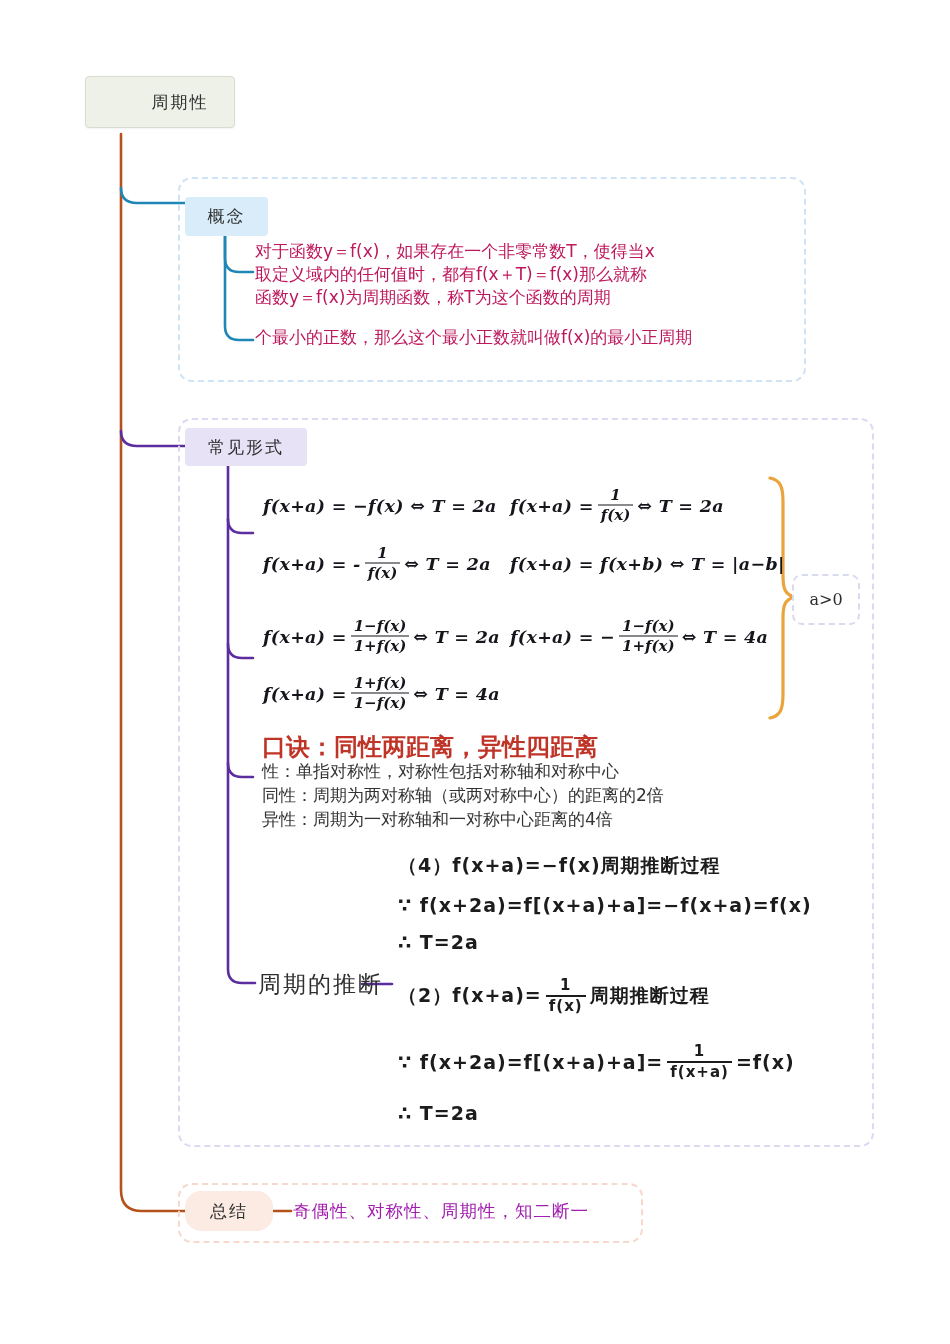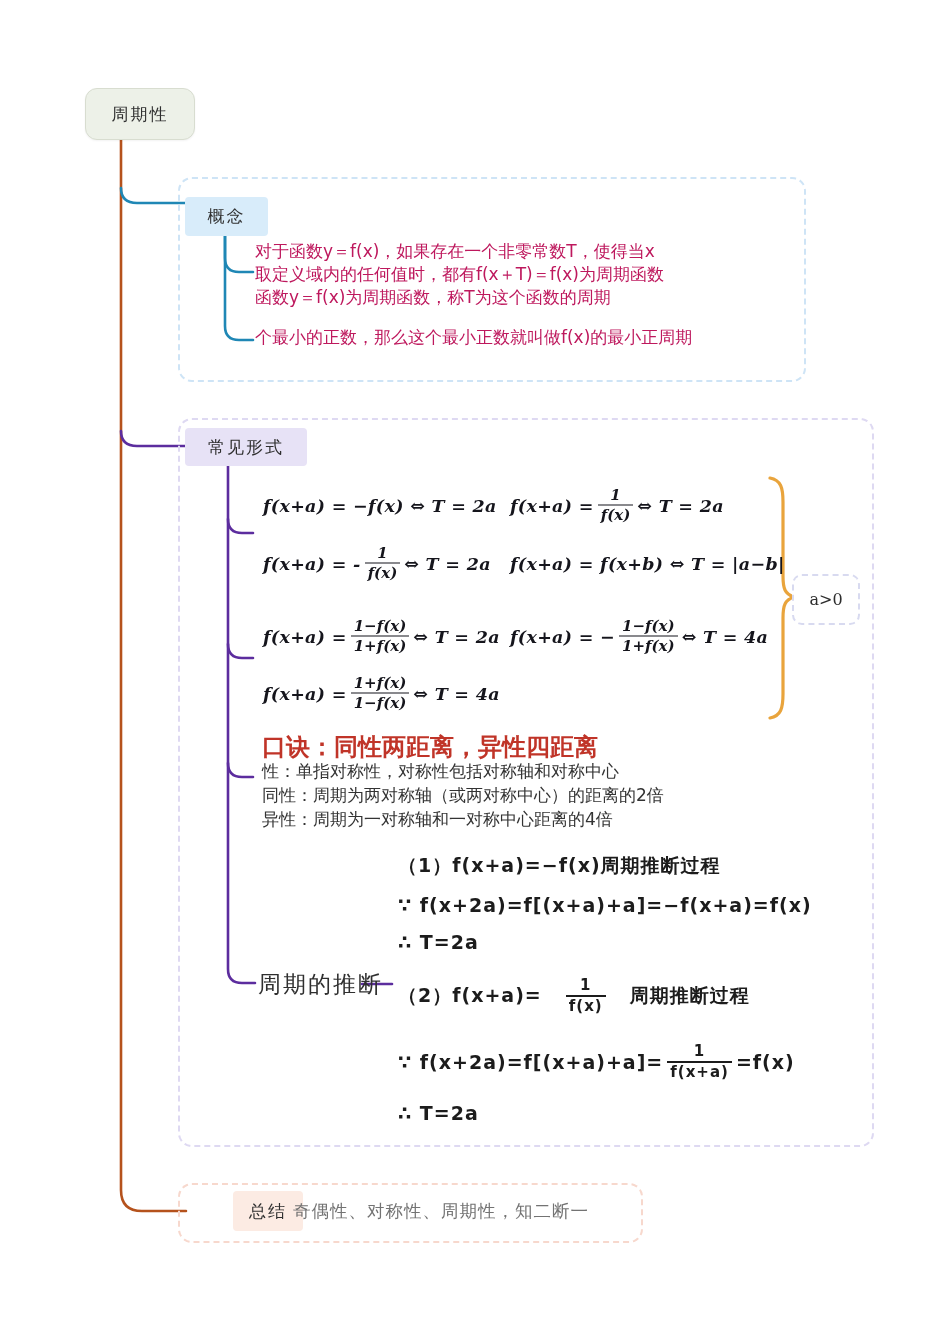--- a/index.html
+++ b/index.html
@@ -6,25 +6,25 @@
   .page{position:relative;width:950px;height:1344px;background:#fff;overflow:hidden;
         font-family:"DejaVu Sans",sans-serif;color:#333;}
   svg.connectors{position:absolute;left:0;top:0;width:950px;height:1344px;pointer-events:none;}
   .st-orange{stroke:var(--spine);stroke-width:2.6;fill:none;stroke-linecap:round;}
   .st-blue{stroke:var(--blue);stroke-width:2.6;fill:none;stroke-linecap:round;}
   .st-purple{stroke:var(--purple);stroke-width:2.6;fill:none;stroke-linecap:round;}
   .st-amber{stroke:var(--amber);stroke-width:3.2;fill:none;stroke-linecap:round;}
 
   .node{position:absolute;display:flex;align-items:center;justify-content:center;
         border-radius:6px;font-size:17px;letter-spacing:2px;font-weight:500;color:#2f2f2f;}
-  .node.root{left:85px;top:88px;width:108px;height:50px;background:var(--root-bg);
-        border:1px solid #d8ddd0;border-radius:12px;box-shadow:0 1px 2px rgba(0,0,0,.05);}
+  .node.root{left:85px;top:76px;width:108px;height:50px;background:var(--root-bg);
+        border:1px solid #d8ddd0;border-radius:4px;box-shadow:0 1px 2px rgba(0,0,0,.05);padding-left:40px;}
   .node.concept{left:185px;top:197px;width:83px;height:39px;background:var(--concept-bg);border-radius:4px;}
   .node.forms{left:185px;top:428px;width:122px;height:38px;background:var(--forms-bg);border-radius:4px;}
-  .node.summary{left:185px;top:1191px;width:70px;height:40px;background:var(--summary-bg);border-radius:4px;margin-left:48px;}
+  .node.summary{left:185px;top:1191px;width:88px;height:40px;background:var(--summary-bg);border-radius:16px;}
 
   .container{position:absolute;border-radius:14px;}
   .container.concept-box{left:178px;top:177px;width:624px;height:201px;border:2px dashed #cee4f6;}
   .container.forms-box{left:178px;top:418px;width:692px;height:725px;border:2px dashed #ded9f2;}
   .container.summary-box{left:178px;top:1183px;width:461px;height:56px;border:2px dashed #f7d8cd;}
 
   .para{position:absolute;left:255px;font-size:17px;line-height:23px;color:#be185d;white-space:nowrap;}
   .para.p1{top:240px;}
   .para.p2{top:326px;}
   .para div{height:23px;}
@@ -50,24 +50,24 @@
   .mnemonic .title{color:var(--red);font-weight:700;font-size:24px;}
   .mnemonic div{height:24px;}
 
   
   .deduction-label{position:absolute;left:258px;top:984px;transform:translateY(-50%);
             font-size:23px;letter-spacing:2px;color:#2f2f2f;white-space:nowrap;}
   .dline{position:absolute;left:398px;transform:translateY(-50%);display:flex;align-items:center;
          font-weight:700;font-size:19px;letter-spacing:1px;color:#1c1c1c;white-space:nowrap;}
   .dline .frac .num,.dline .frac .den{font-size:15px;font-weight:700;}
   .dline .frac .den{border-top:2px solid #1c1c1c;}
-  .d1{top:866px;} .d2{top:905px;} .d3{top:942px;} .d4{top:996px;gap:20px;} .d5{top:1062px;} .d6{top:1113px;}
+  .d1{top:866px;} .d2{top:905px;} .d3{top:942px;} .d4{top:996px;} .d5{top:1062px;} .d6{top:1113px;}
 
   .summary-text{position:absolute;left:293px;top:1211px;transform:translateY(-50%);
-         font-size:17.5px;letter-spacing:1px;color:#737373;white-space:nowrap;}
+         font-size:17.5px;letter-spacing:1px;color:#a21caf;white-space:nowrap;}
 </style>
 </head>
 <body>
 
 <div class="page" style="--spine: #b5521c; --blue: #1f87b5; --purple: #5c2d9e; --amber: #e9a43c; --red: #c03428; --root-bg: #edf1e8; --concept-bg: #d8ecfa; --forms-bg: #e7e2f6; --summary-bg: #fcebe3;">
 
   <svg class="connectors" viewBox="0 0 950 1344">
     <path class="st-orange" d="M121,134 L121,1190 Q121,1211 142,1211 L186,1211"></path>
     <path class="st-orange" d="M260,1211 L291,1211"></path>
     <path class="st-blue" d="M121,188 Q121,203 137,203 L186,203"></path>
@@ -88,21 +88,21 @@
 
   <div class="node root">
     <span>周期性</span>
   </div>
 
   <div class="node concept">
     <span>概念</span>
   </div>
   <div class="para p1">
     <div>对于函数y＝f(x)，如果存在一个非零常数T，使得当x</div>
-    <div>取定义域内的任何值时，都有f(x＋T)＝f(x)为周期函数</div>
+    <div>取定义域内的任何值时，都有f(x＋T)＝f(x)那么就称</div>
     <div>函数y＝f(x)为周期函数，称T为这个函数的周期</div>
   </div>
   <div class="para p2">
     <div>个最小的正数，那么这个最小正数就叫做f(x)的最小正周期</div>
   </div>
 
   <div class="node forms">
     <span>常见形式</span>
   </div>
 
@@ -178,21 +178,21 @@
     <div>性：单指对称性，对称性包括对称轴和对称中心</div>
     <div>同性：周期为两对称轴（或两对称中心）的距离的2倍</div>
     <div>异性：周期为一对称轴和一对称中心距离的4倍</div>
   </div>
 
   <div class="deduction-label">
     <span>周期的推断</span>
   </div>
 
   <div class="dline d1">
-      <span class="ftext">（1）f(x+a)=−f(x)周期推断过程</span>
+      <span class="ftext">（4）f(x+a)=−f(x)周期推断过程</span>
     </div>
   <div class="dline d2">
       <span class="ftext">∵ f(x+2a)=f[(x+a)+a]=−f(x+a)=f(x)</span>
     </div>
   <div class="dline d3">
       <span class="ftext">∴ T=2a</span>
     </div>
   <div class="dline d4">
       <span class="ftext">（2）f(x+a)=</span>
       <span class="frac">

